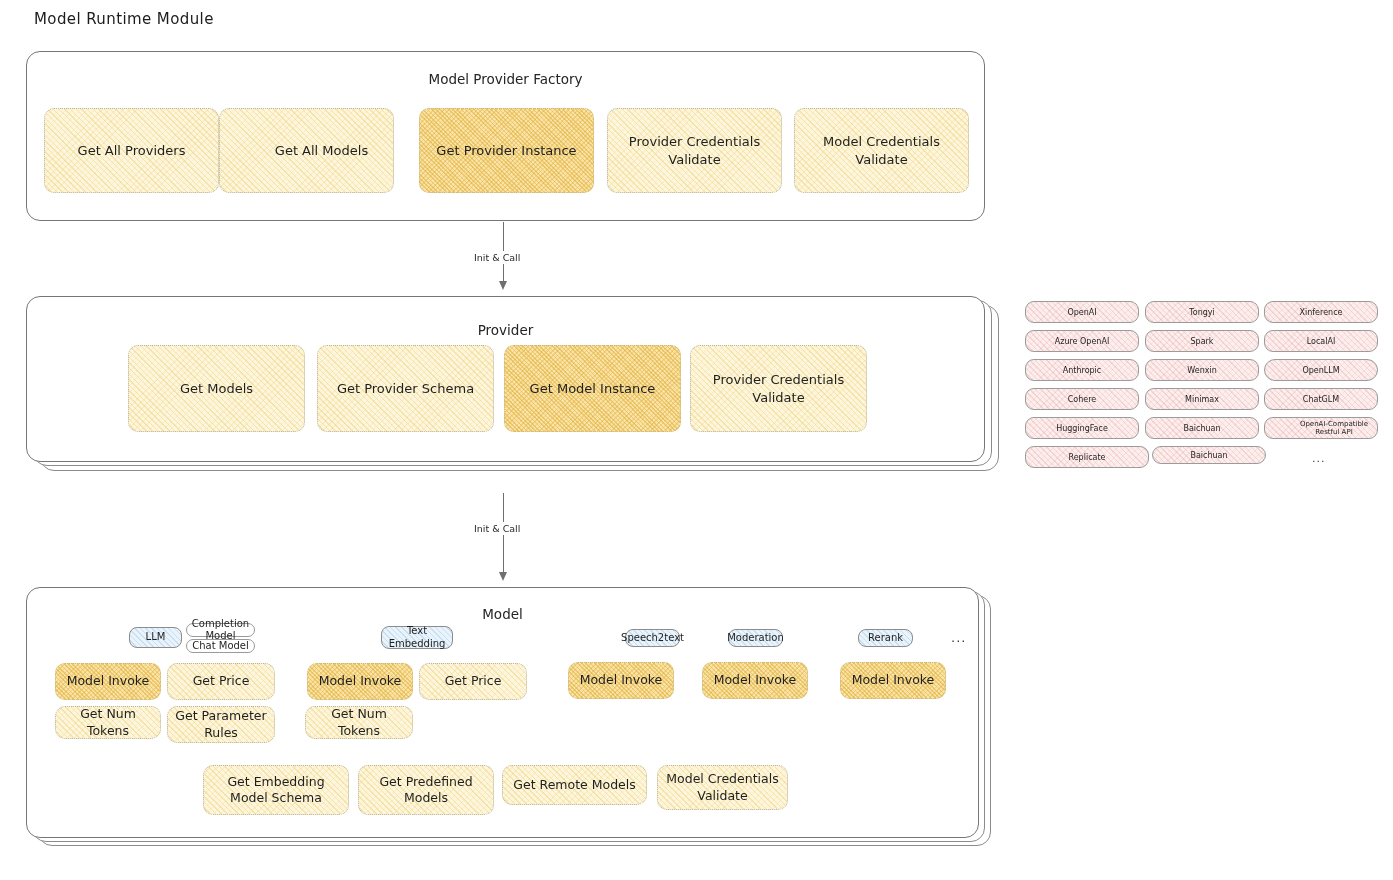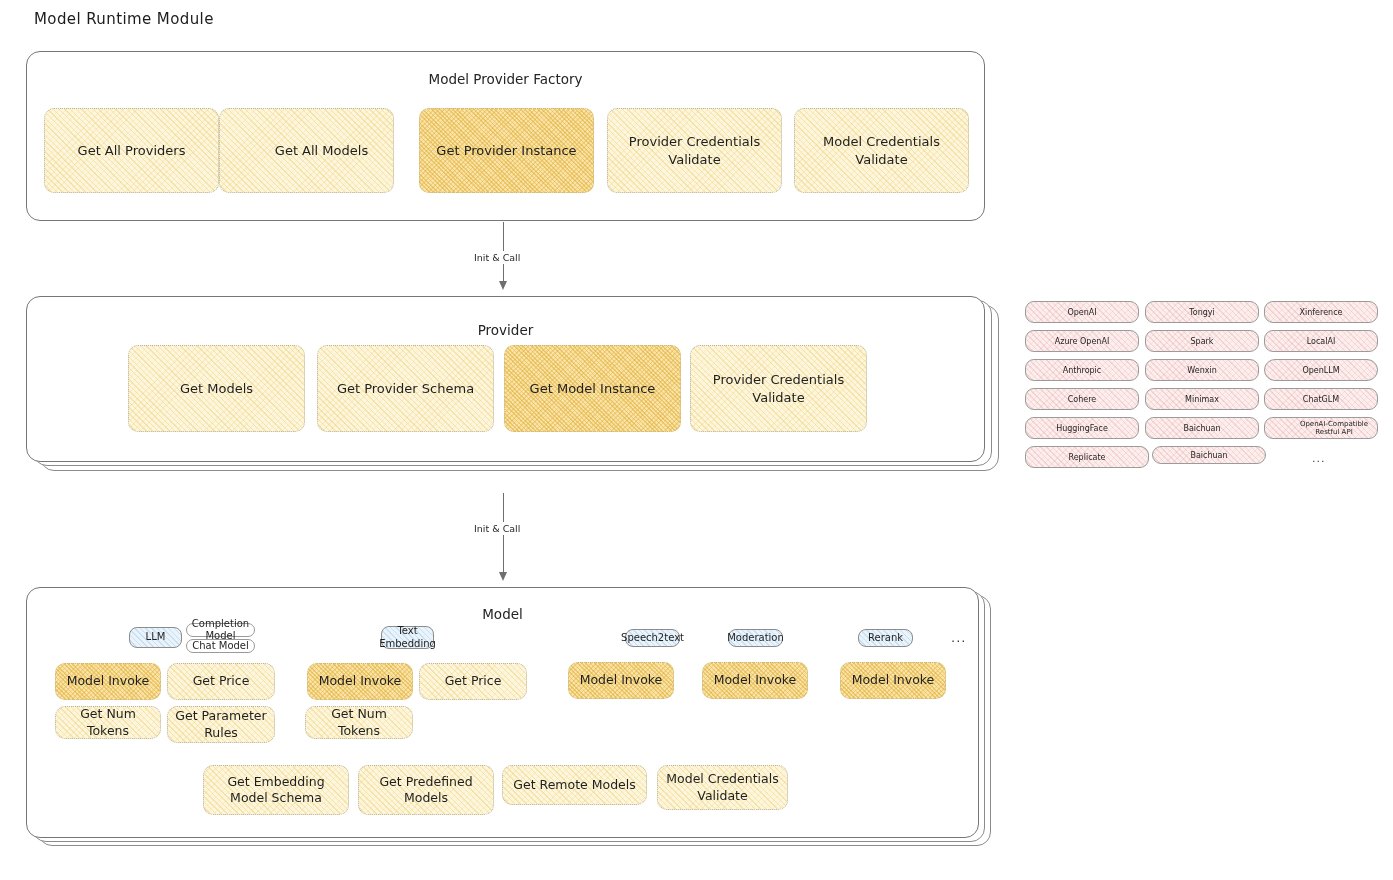--- a/index.html
+++ b/index.html
@@ -266,21 +266,21 @@
   <div class="node sm" style="left:167px;top:663px;width:108px;height:37px;">
     <span>Get Price</span>
   </div>
   <div class="node sm" style="left:55px;top:706px;width:106px;height:33px;">
     <span>Get Num Tokens</span>
   </div>
   <div class="node sm" style="left:167px;top:706px;width:108px;height:37px;">
     <span>Get Parameter Rules</span>
   </div>
 
-  <div class="badge" style="left:381px;top:626px;width:53px;height:23px;">
+  <div class="badge" style="left:381px;top:626px;width:72px;height:23px;">
     <span>Text Embedding</span>
   </div>
   <div class="node hl sm" style="left:307px;top:663px;width:106px;height:37px;">
     <span>Model Invoke</span>
   </div>
   <div class="node sm" style="left:419px;top:663px;width:108px;height:37px;">
     <span>Get Price</span>
   </div>
   <div class="node sm" style="left:305px;top:706px;width:108px;height:33px;">
     <span>Get Num Tokens</span>

